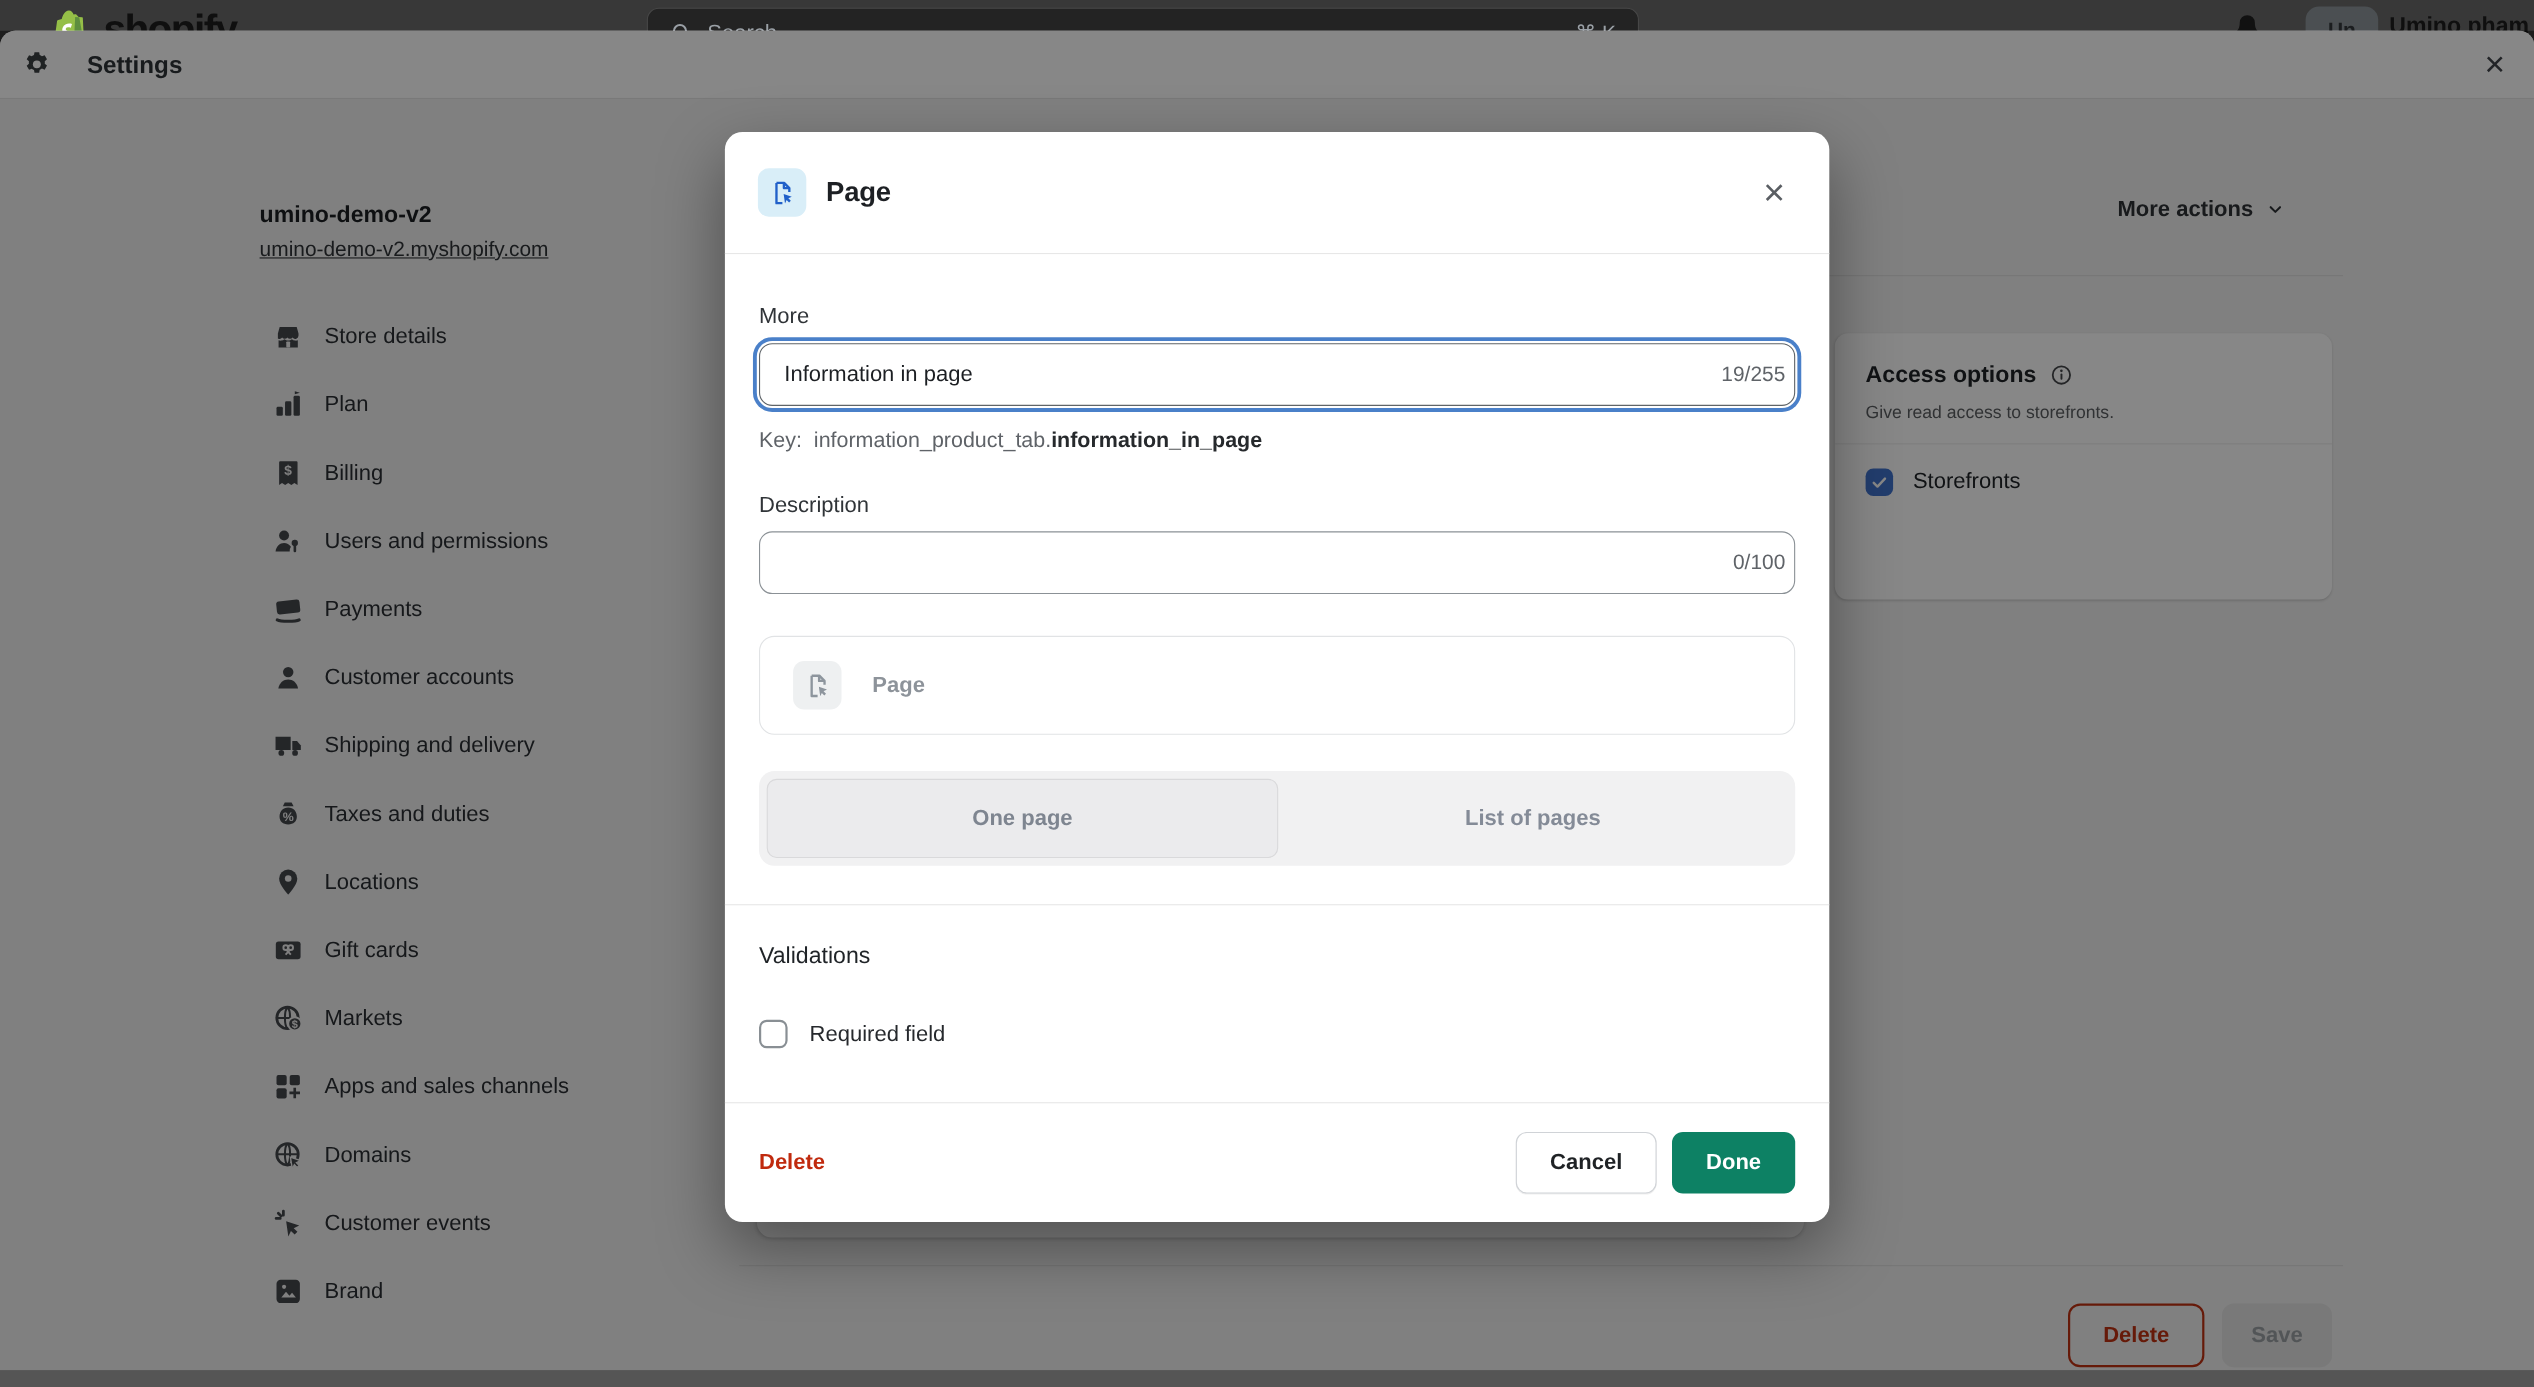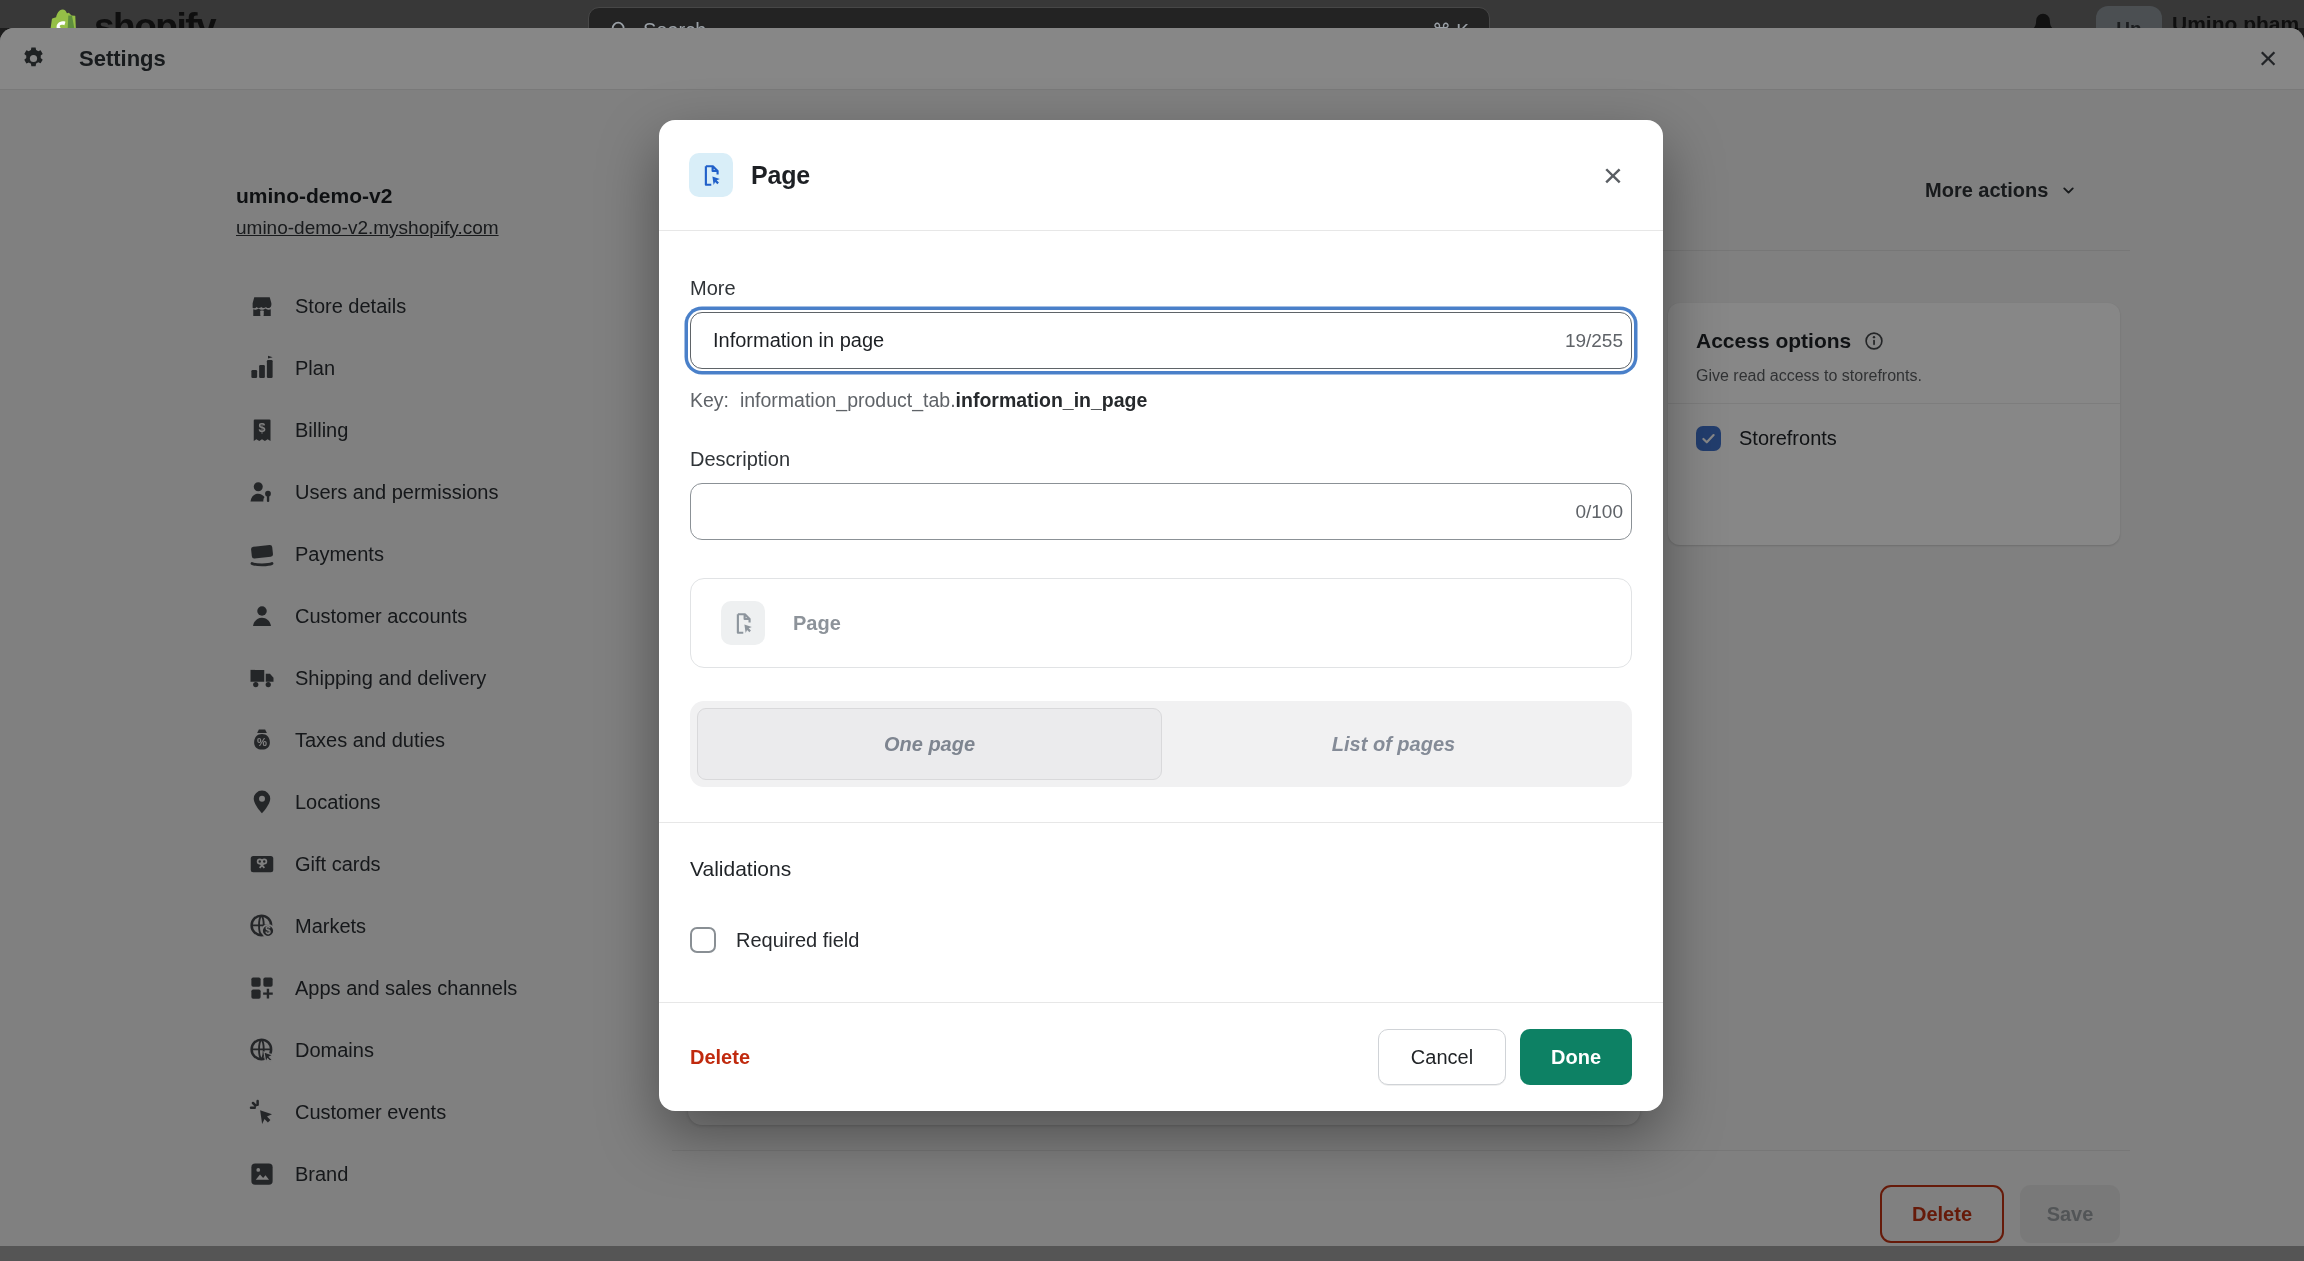--- a/index.html
+++ b/index.html
@@ -80,33 +80,33 @@
   .tf-counter { font-size:19px; color:#5f6368; }
   .key-line { margin-top:20px; font-size:19.5px; color:#5f6368; }
   .key-line .key-val { color:#26292c; font-weight:700; }
   .desc-label { margin-top:36px; }
   .preview-card { margin-top:38px; height:90px; border:1.4px solid #e1e3e5; border-radius:14px;
                   display:flex; align-items:center; padding-left:30px; }
   .preview-tile { width:44px; height:44px; border-radius:10px; background:#eef0f1;
                   display:flex; align-items:center; justify-content:center; }
   .preview-label { margin-left:28px; font-size:20px; font-weight:600; color:#8d939a; }
   .segmented { margin-top:33px; height:86px; background:#f1f1f2; border-radius:14px; padding:7px; display:flex; }
-  .seg { flex:1; display:flex; align-items:center; justify-content:center; font-size:20px; font-weight:600; color:#848b97; border-radius:9px;font-style:italic; }
+  .seg { flex:1; display:flex; align-items:center; justify-content:center; font-size:20px; font-weight:600; color:#848b97; border-radius:9px; }
   .seg.sel { background:#ebebed; border:1px solid #d9d9db; color:#7e8590; }
   .m-divider2 { margin:35px -31px 0; height:1px; background:#e7e7e7; }
   .validations-title { margin-top:34px; font-size:21px; font-weight:400; color:#1f2327; }
   .req-row { margin-top:46px; display:flex; align-items:center; gap:20px; }
   .cb-off { width:26px; height:26px; border:2px solid #898f94; border-radius:7px; background:#fff; }
   .req-label { font-size:20px; color:#26292d; }
   .m-footer { position:absolute; bottom:0; left:0; right:0; height:109px; border-top:1px solid #e7e7e7;
               display:flex; align-items:center; padding:0 31px; }
   .m-delete { font-size:20px; font-weight:600; color:#c02a0e; flex:0 0 auto; }
   .m-footer .spacer { flex:1; }
   .btn-cancel { width:128px; height:56px; border:1px solid #d0d3d7; border-radius:10px; background:#fff;
-                color:#1f2225; font-size:20px; font-weight:400; display:flex; align-items:center; justify-content:center;
+                color:#1f2225; font-size:20px; font-weight:700; display:flex; align-items:center; justify-content:center;
                 box-shadow:0 1px 0 rgba(26,26,26,.07); }
   .btn-done { width:112px; height:56px; margin-left:14px; border-radius:10px; background:var(--done-green);
               color:#fff; font-size:20px; font-weight:600; display:flex; align-items:center; justify-content:center; }
 
   :root { --done-green:#0d8164; --focus-blue:#4a80c9; --cb-blue:#4173cf; --tile-blue-bg:#d9eef8; }
 </style>
 </head>
 <body>
 
 <div id="root">

